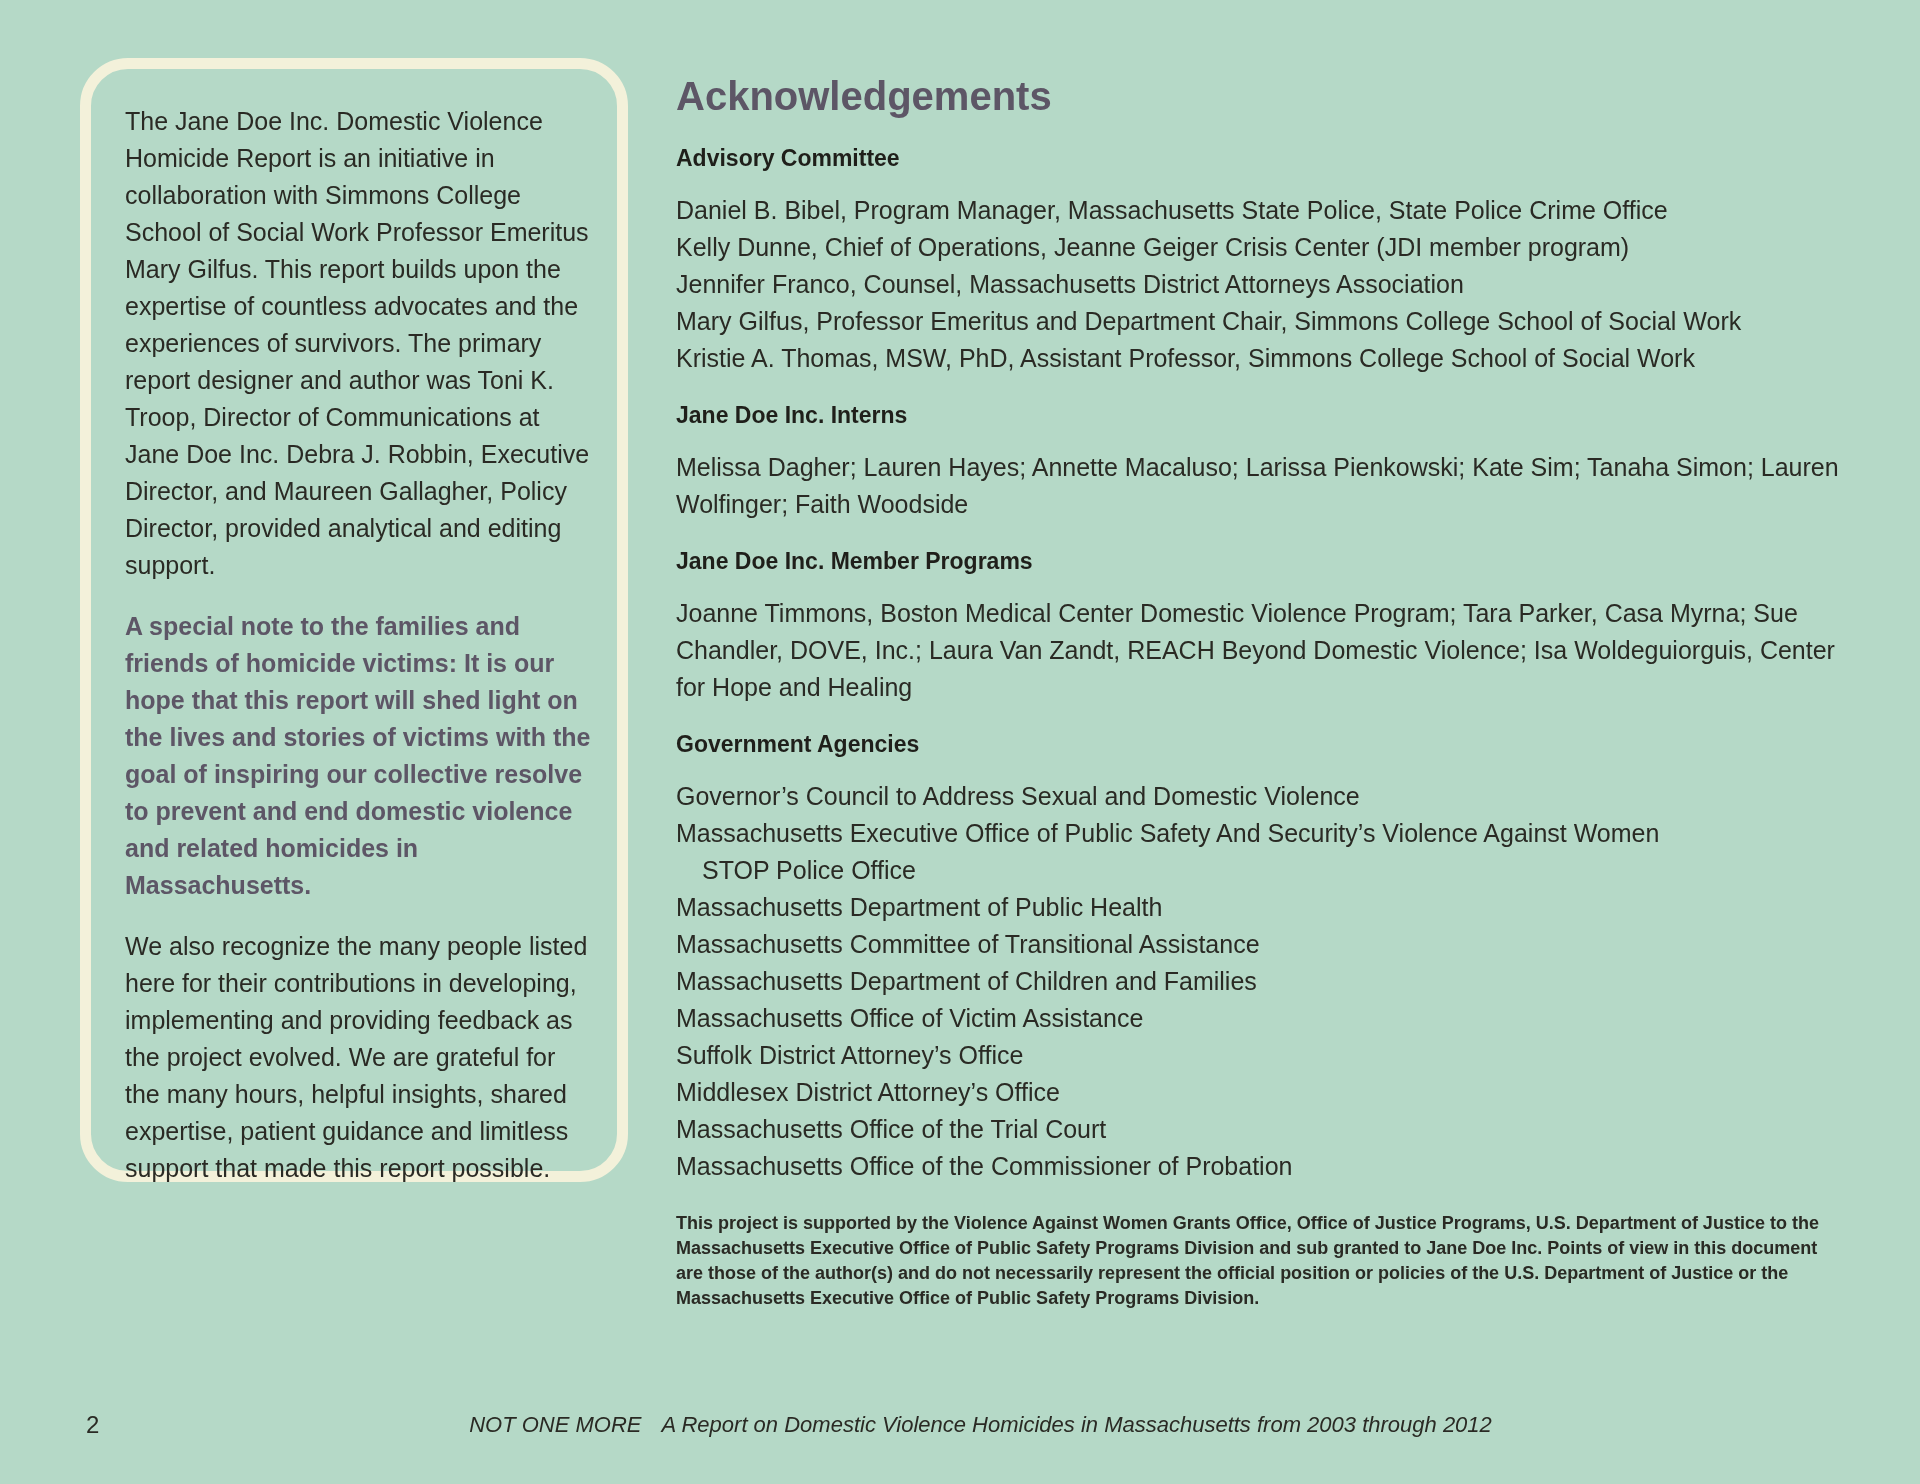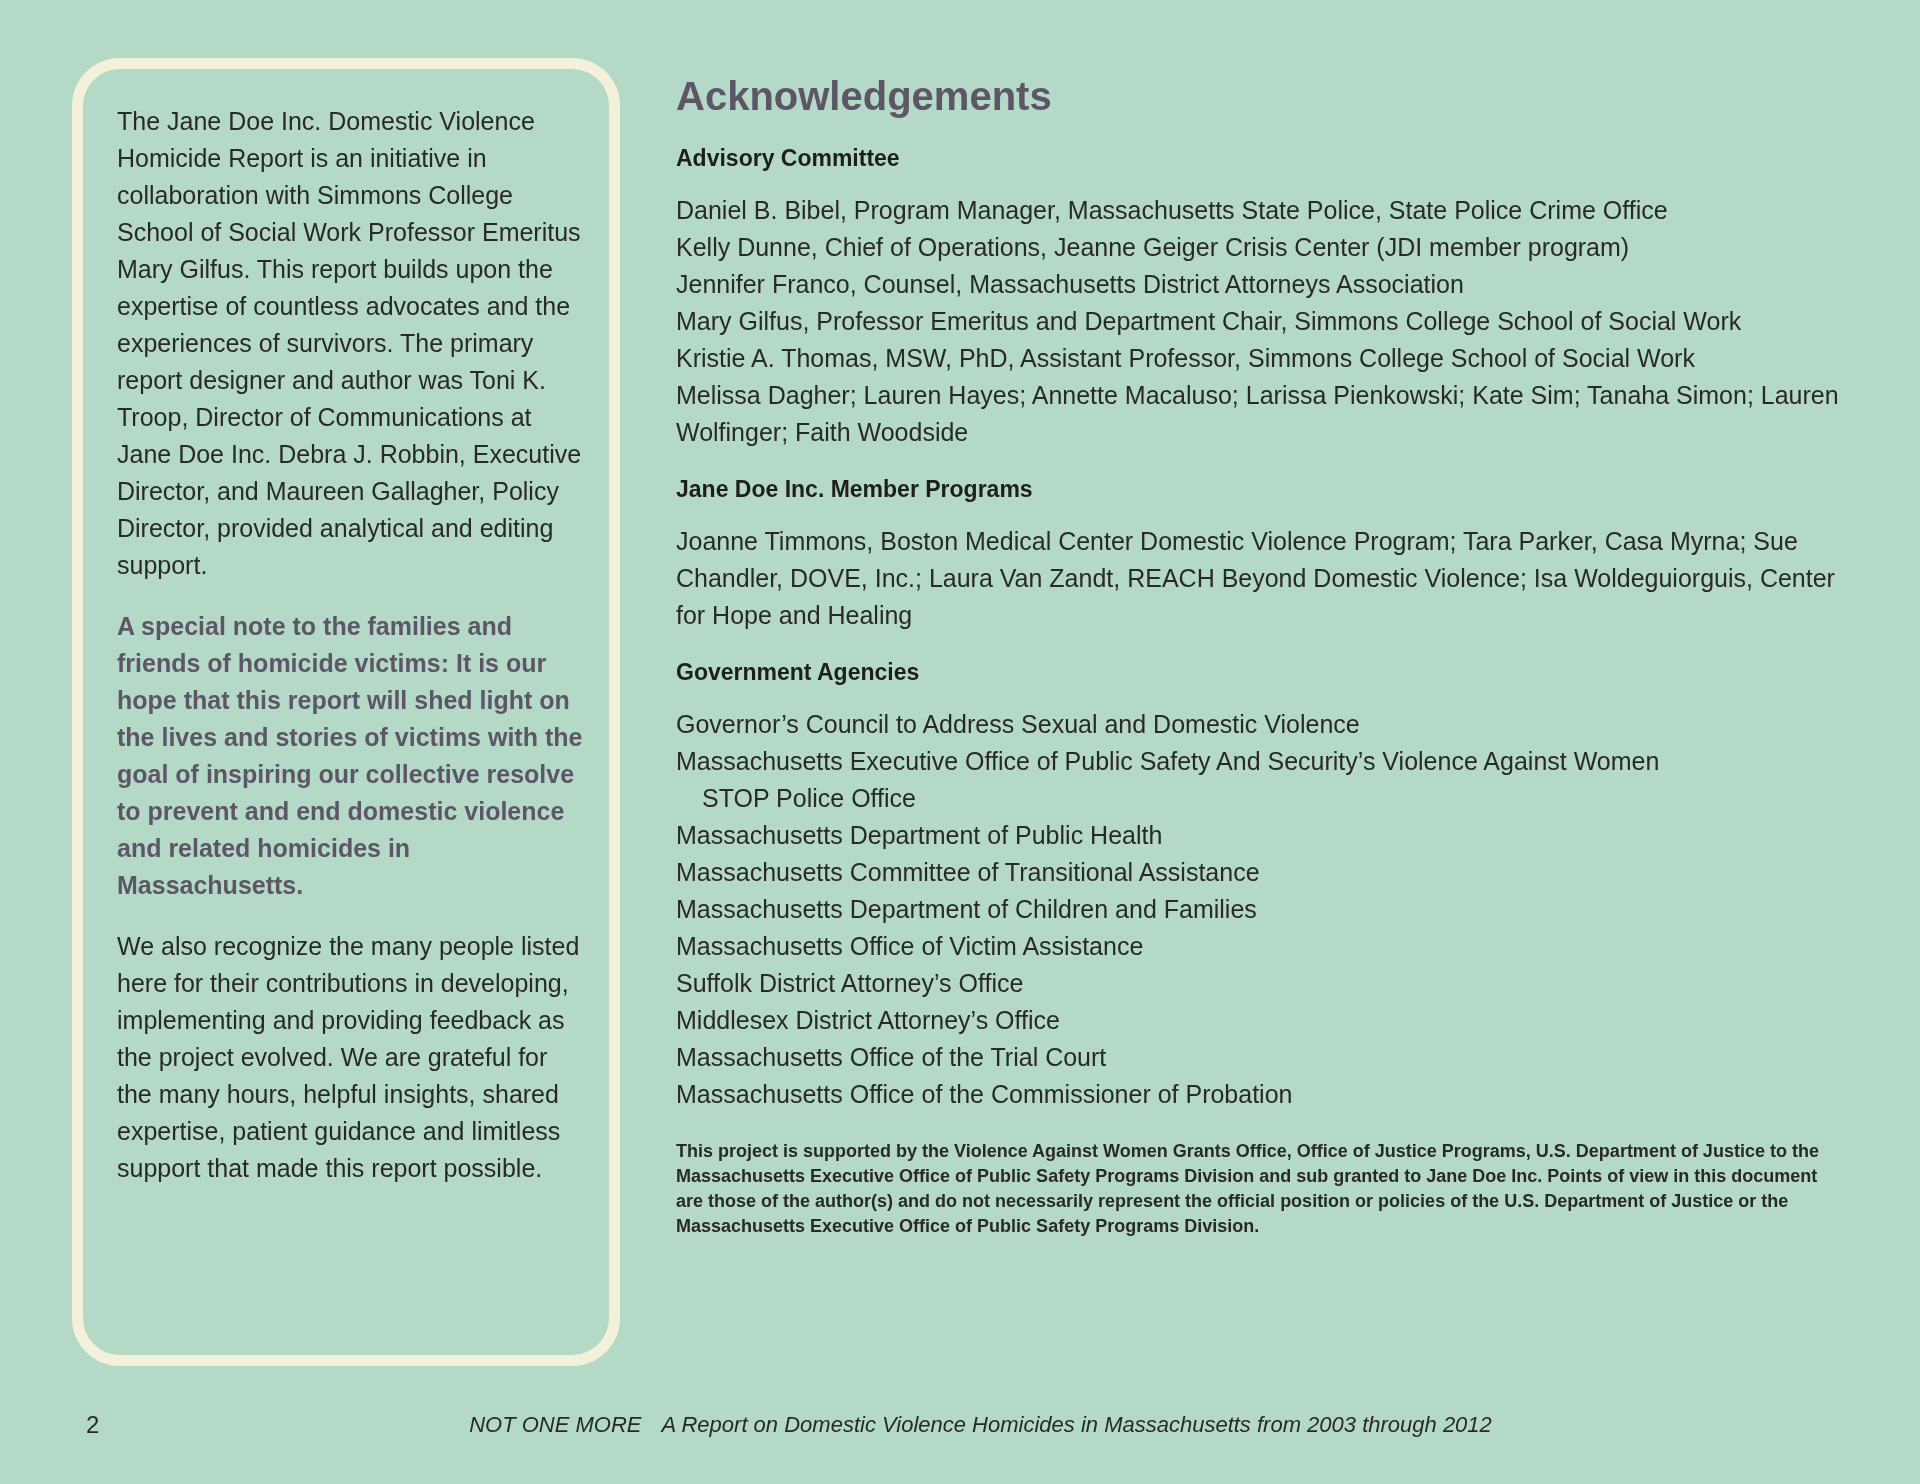--- a/index.html
+++ b/index.html
@@ -16,22 +16,22 @@
     background:var(--background);
     font-family:"Liberation Sans","DejaVu Sans",sans-serif;
     color:var(--body-text);
     position:relative;
     overflow:hidden;
   }
   .page{position:absolute;inset:0;}
 
   
   .intro-panel{
-    position:absolute;left:72px;top:58px;
-    width:548px;height:1308px;
+    position:absolute;left:80px;top:58px;
+    width:548px;height:1124px;
     border:11px solid var(--panel-border);
     border-radius:48px;
     padding:34px 26px 0 34px;
   }
   .intro-par{
     margin:0 0 24px;
     font-size:25px;line-height:37px;
   }
   .intro-par.emphasis{
     color:var(--accent);
@@ -94,20 +94,21 @@
     <section>
       <h2 class="sec-h">Advisory Committee</h2>
       <div class="line">Daniel B. Bibel, Program Manager, Massachusetts State Police, State Police Crime Office</div>
       <div class="line">Kelly Dunne, Chief of Operations, Jeanne Geiger Crisis Center (JDI member program)</div>
       <div class="line">Jennifer Franco, Counsel, Massachusetts District Attorneys Association</div>
       <div class="line">Mary Gilfus, Professor Emeritus and Department Chair, Simmons College School of Social Work</div>
       <div class="line">Kristie A. Thomas, MSW, PhD, Assistant Professor, Simmons College School of Social Work</div>
     </section>
 
     <section>
+      <h2 class="sec-h">Jane Doe Inc. Interns</h2>
       <p class="par">Melissa Dagher; Lauren Hayes; Annette Macaluso; Larissa Pienkowski; Kate Sim; Tanaha Simon; Lauren Wolfinger; Faith Woodside</p>
     </section>
 
     <section>
       <h2 class="sec-h">Jane Doe Inc. Member Programs</h2>
       <p class="par">Joanne Timmons, Boston Medical Center Domestic Violence Program; Tara Parker, Casa Myrna; Sue Chandler, DOVE, Inc.; Laura Van Zandt, REACH Beyond Domestic Violence; Isa Woldeguiorguis, Center for Hope and Healing</p>
     </section>
 
     <section>
       <h2 class="sec-h">Government Agencies</h2>

